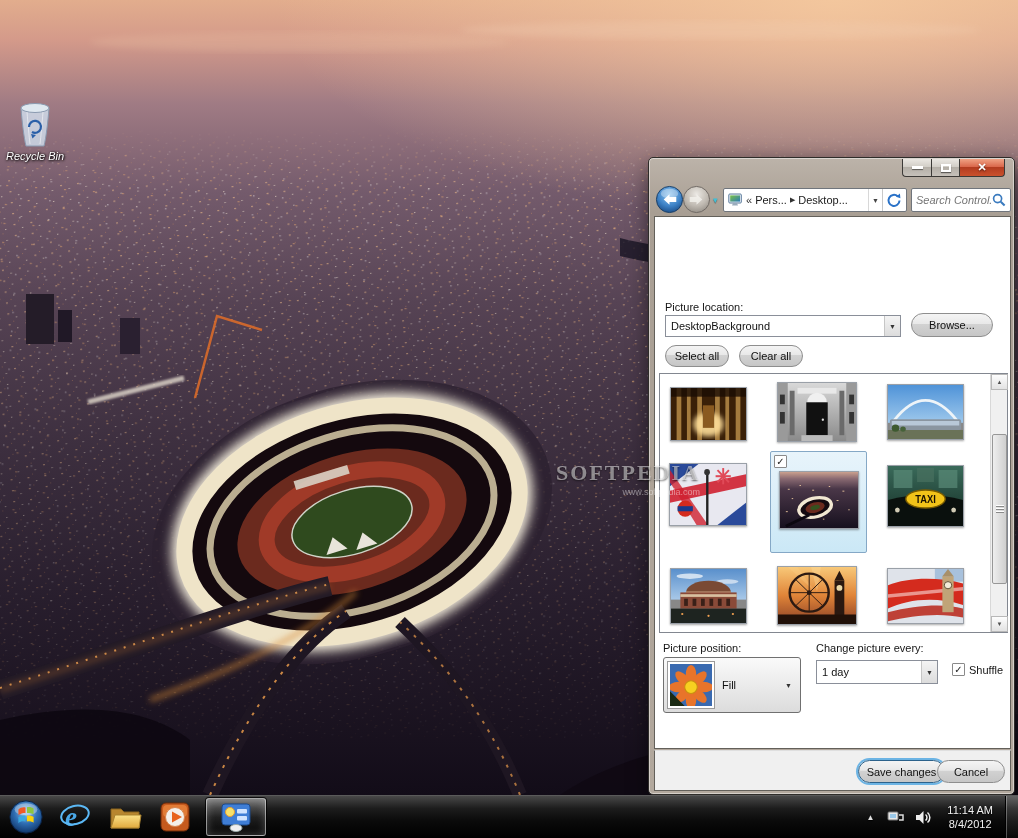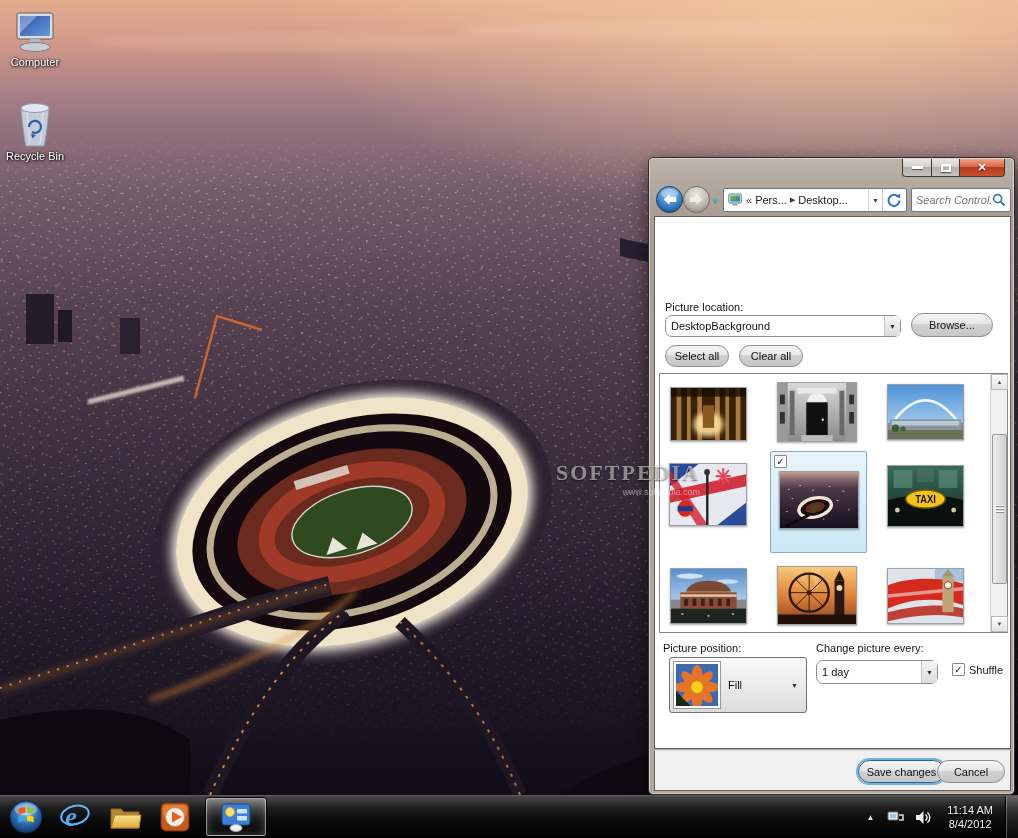--- a/index.html
+++ b/index.html
@@ -8,21 +8,21 @@
   svg { display:block; }
 
   
   #wallpaper { position:absolute; left:0; top:0; }
 
   
   .dicon { position:absolute; width:70px; text-align:center; cursor:default; z-index:5; }
   .dicon .dlabel { margin-top:2px; font-size:11px; color:#fff; text-shadow:0 1px 3px #000, 1px 0 2px #000; }
   .dicon svg { margin:0 auto; }
   #icon-computer { left:0; top:12px; }
-  #icon-recycle  { left:0; top:100px; }
+  #icon-recycle  { left:0; top:100px;font-style:italic; }
 
   
   .watermark { position:absolute; left:556px; top:460px; z-index:40; pointer-events:none; }
   .wm-title { font-family:"Liberation Serif", serif; font-size:22px; font-weight:bold; letter-spacing:2px;
               color:rgba(255,255,255,0.5); text-shadow:0 1px 2px rgba(0,0,0,0.6); }
   .wm-sub { font-size:9px; color:rgba(255,255,255,0.45); text-align:right; margin-top:1px; }
 
   
   .window { position:absolute; left:648px; top:157px; width:367px; height:638px; z-index:10;
             background:linear-gradient(180deg,#bcb3a9,#a89e93 55px,#b2a89d 80px,#b6ac a2);
@@ -56,21 +56,21 @@
                border:1px solid #70757c; border-radius:2px; display:flex; align-items:center; padding:0 4px; }
   .searchbox input { flex:1; min-width:0; border:none; outline:none; font-size:11px; font-style:italic; color:#444;
                      font-family:"Liberation Sans", sans-serif; background:transparent; }
 
   .content { position:absolute; left:5px; top:58px; width:357px; height:533px; background:#fff; border:1px solid #63605a; }
   .heading { position:absolute; left:10px; top:14px; font-size:16px; color:#1d3c5c; }
   .desc { position:absolute; left:10px; top:42px; width:338px; font-size:11px; line-height:1.35; color:#151515; }
   .lbl { position:absolute; font-size:11px; color:#151515; }
   #lbl-location { left:10px; top:84px; }
 
-  .combo { position:absolute; background:#fff; border:1px solid #8a8f99; border-radius:7px;
+  .combo { position:absolute; background:#fff; border:1px solid #8a8f99; border-radius:0;
            display:flex; align-items:center; font-size:11px; color:#111; padding-left:5px; }
   .combo .arrow { margin-left:auto; align-self:stretch; width:16px; display:flex; align-items:center; justify-content:center;
                   font-size:7px; color:#333; background:linear-gradient(#f4f4f4,#dcdcdc); border-left:1px solid #c6c6c6; }
   #combo-location { left:10px; top:98px; width:236px; height:22px; }
   #combo-interval { left:161px; top:443px; width:122px; height:24px; }
 
   .w7btn { position:absolute; background:linear-gradient(#f4f4f4,#e8e8e8 45%,#d2d2d2 46%,#c6c6c6);
            border:1px solid #8e8e8e; border-radius:12px; font-size:11px; color:#111;
            display:flex; align-items:center; justify-content:center; cursor:default; }
   #btn-browse { left:256px; top:96px; width:82px; height:24px; }
@@ -99,21 +99,21 @@
   .sb-btn { position:absolute; left:0; width:17px; height:16px; background:linear-gradient(#fdfdfd,#e2e2e2);
             border:1px solid #b8b8b8; display:flex; align-items:center; justify-content:center; font-size:6px; color:#505050; }
   .sb-up { top:0; } .sb-down { bottom:0; }
   .sb-thumb { position:absolute; left:1px; top:60px; width:15px; height:150px;
               background:linear-gradient(90deg,#eee,#cfcfcf); border:1px solid #979797; border-radius:2px;
               display:flex; flex-direction:column; align-items:center; justify-content:center; gap:2px; }
   .sb-grip { width:8px; height:1px; background:#8a8a8a; box-shadow:0 -1px 0 #fff; }
 
   #lbl-position { left:8px; top:425px; }
   #lbl-interval { left:161px; top:425px; }
-  .fillcombo { position:absolute; left:14px; top:440px; width:138px; height:56px;
+  .fillcombo { position:absolute; left:8px; top:440px; width:138px; height:56px;
                background:linear-gradient(#fafafa,#dcdcdc); border:1px solid #707070; border-radius:3px;
                display:flex; align-items:center; padding:4px; }
   .fillcombo .pvimg { width:46px; height:46px; border:2px solid #fff; box-shadow:0 0 0 1px #9a9a9a; background:#3a6ab0; flex:none; }
   .fillcombo .pvimg svg { width:100%; height:100%; }
   .fillcombo .fill-label { font-size:11px; color:#111; margin-left:8px; }
   .fillcombo .arrow { margin-left:auto; font-size:7px; color:#333; padding-right:4px; }
   .shuffle-wrap { position:absolute; left:297px; top:446px; display:flex; align-items:center; gap:4px; }
   .shuffle-wrap .slabel { font-size:11px; color:#151515; }
 
   .footer { position:absolute; left:5px; top:592px; width:357px; height:41px; background:#f0f0f0;
@@ -218,36 +218,20 @@
     <path d="M520,795 C482,702 432,652 400,622" stroke="#1e1622" stroke-width="14" fill="none"></path>
     <path d="M0,690 C150,642 262,602 330,586" stroke="#c87830" stroke-width="6" fill="none" opacity="0.3" filter="url(#b3)"></path>
     <path d="M210,795 C252,702 300,642 346,611" stroke="#e89a4a" stroke-width="2" fill="none" stroke-dasharray="3 7" opacity="0.85"></path>
     <path d="M0,688 C150,640 262,600 330,584" stroke="#f0a050" stroke-width="2" fill="none" stroke-dasharray="2 8" opacity="0.8"></path>
     <path d="M150,700 C262,660 322,622 356,592" stroke="#d88a36" stroke-width="5" fill="none" opacity="0.6" filter="url(#b3)"></path>
     <path d="M520,795 C482,702 432,652 400,622" stroke="#e89a4a" stroke-width="2" fill="none" stroke-dasharray="3 7" opacity="0.7"></path>
     <path d="M0,795 L0,720 C90,700 150,710 190,740 L190,795 Z" fill="#0d0811" opacity="0.9"></path>
     <path d="M560,795 C640,740 780,720 1018,740 L1018,795 Z" fill="#0f0913" opacity="0.9"></path>
   </svg>
 
-  <div class="dicon" id="icon-computer">
-    <svg width="44" height="42" viewBox="0 0 44 42">
-      <defs>
-          <linearGradient id="cpuScr" x1="0" y1="0" x2="1" y2="1">
-        <stop offset="0" stop-color="#2a50a8"></stop>
-            <stop offset="1" stop-color="#6a9ad8"></stop>
-          </linearGradient>
-        </defs>
-      <rect x="4" y="1" width="36" height="26" rx="2" fill="#d8dde2" stroke="#5a6066"></rect>
-      <rect x="7" y="4" width="30" height="20" fill="url(#cpuScr)"></rect>
-      <path d="M7,4 L24,4 L7,21 Z" fill="#fff" opacity="0.35"></path>
-      <rect x="17" y="27" width="10" height="4" fill="#b0b6bc"></rect>
-      <ellipse cx="22" cy="35" rx="15" ry="4.5" fill="#c8ced4" stroke="#7a8086"></ellipse>
-    </svg>
-    <div class="dlabel">Computer</div>
-  </div>
 
   <div class="dicon" id="icon-recycle">
     <svg width="36" height="48" viewBox="0 0 36 48">
       <path d="M4,8 C5,22 7,38 9,46 L27,46 C29,38 31,22 32,8 Z" fill="rgba(210,225,240,0.8)" stroke="#8a9ab0"></path>
       <ellipse cx="18" cy="8" rx="14" ry="4.5" fill="#dfe8f0" stroke="#8a9ab0"></ellipse>
       <path d="M10,12 C11,24 12,36 13,44" stroke="#ffffff" opacity="0.5" fill="none"></path>
       <path d="M26,12 C25,24 24,36 23,44" stroke="#ffffff" opacity="0.5" fill="none"></path>
       <path d="M12,27 a6,6 0 1 1 3,5" stroke="#2a5fa8" stroke-width="2.2" fill="none"></path>
       <path d="M14,34 l5,1 -3.5,3.5 z" fill="#2a5fa8"></path>
     </svg>

